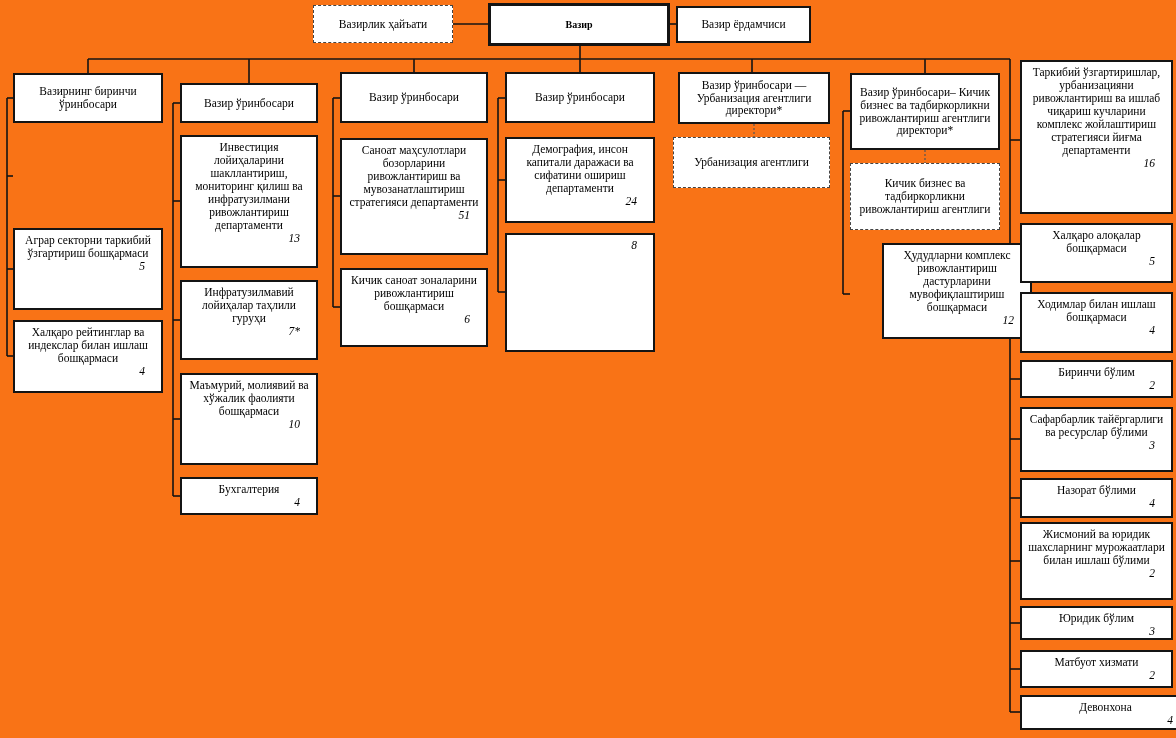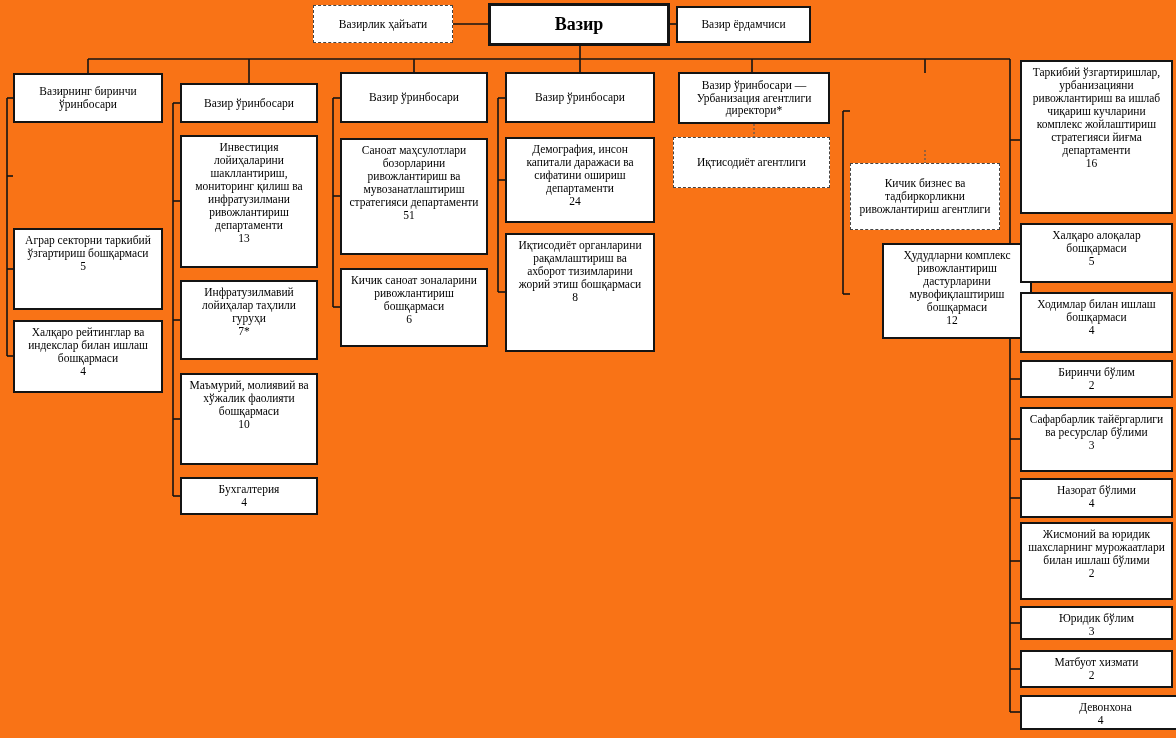--- a/index.html
+++ b/index.html
@@ -9,23 +9,23 @@
     font-size:11.5px;line-height:1.13;color:#000;
   }
   #lines{position:absolute;left:0;top:0;width:1176px;height:738px;}
   .box{
     position:absolute;box-sizing:border-box;background:#fff;
     border:2px solid #141414;
     display:flex;flex-direction:column;align-items:center;justify-content:flex-start;
     padding:4px 6px;text-align:center;
   }
   .box .lbl{width:100%;}
-  .box .cnt{width:100%;text-align:center;padding-right:10px;box-sizing:border-box;}
+  .box .cnt{width:100%;text-align:right;padding-right:10px;box-sizing:border-box;font-style:italic;}
   .vcenter{justify-content:center;}
-  .minister{border-width:3px;font-weight:bold;font-size:18px;}
+  .minister{border-width:3px;font-weight:bold;font-size:10px;}
   .dashedbox{border:1.5px dashed #444;}
   line.solid{stroke:#141414;stroke-width:1.6;}
   line.dotted{stroke:#555;stroke-width:1.2;stroke-dasharray:2,2;}
 </style>
 </head>
 <body>
 
 <div id="canvas">
 
   <svg id="lines" xmlns="http://www.w3.org/2000/svg">
@@ -139,31 +139,33 @@
   </div>
 
   <div class="box vcenter" style="left:505px;top:72px;width:150px;height:51px">
     <div class="lbl">Вазир ўринбосари</div>
   </div>
   <div class="box" style="left:505px;top:137px;width:150px;height:86px">
     <div class="lbl">Демография, инсон капитали даражаси ва сифатини ошириш департаменти</div>
     <div class="cnt">24</div>
   </div>
   <div class="box" style="left:505px;top:233px;width:150px;height:119px">
-    <div class="lbl">Иқтисодиёт органларини рақамлаштириш ва ахборот тизимларини жорий этиш бошқармаси</div>
     <div class="cnt">8</div>
   </div>
 
   <div class="box vcenter" style="left:678px;top:72px;width:152px;height:52px">
     <div class="lbl">Вазир ўринбосари — Урбанизация агентлиги директори*</div>
   </div>
   <div class="box dashedbox vcenter" style="left:673px;top:137px;width:157px;height:51px">
-    <div class="lbl">Иқтисодиёт агентлиги</div>
-  </div>
-
+    <div class="lbl">Урбанизация агентлиги</div>
+  </div>
+
+  <div class="box vcenter" style="left:850px;top:73px;width:150px;height:77px">
+    <div class="lbl">Вазир ўринбосари– Кичик бизнес ва тадбиркорликни ривожлантириш агентлиги директори*</div>
+  </div>
   <div class="box dashedbox vcenter" style="left:850px;top:163px;width:150px;height:67px">
     <div class="lbl">Кичик бизнес ва тадбиркорликни ривожлантириш агентлиги</div>
   </div>
   <div class="box" style="left:882px;top:243px;width:150px;height:96px">
     <div class="lbl">Ҳудудларни комплекс ривожлантириш дастурларини мувофиқлаштириш бошқармаси</div>
     <div class="cnt">12</div>
   </div>
 
   <div class="box" style="left:1020px;top:60px;width:153px;height:154px">
     <div class="lbl">Таркибий ўзгартиришлар, урбанизацияни ривожлантириш ва ишлаб чиқариш кучларини комплекс жойлаштириш стратегияси йиғма департаменти</div>

